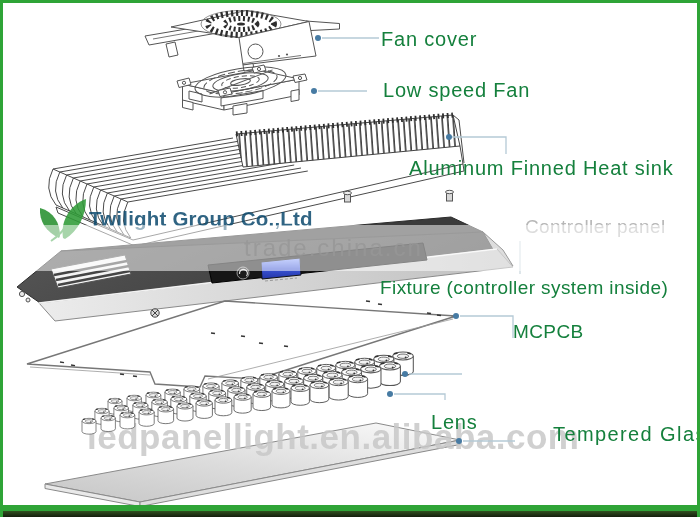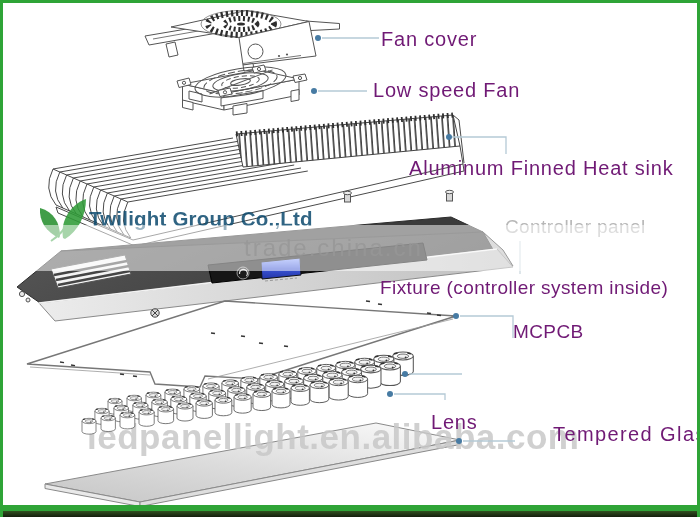--- a/index.html
+++ b/index.html
@@ -4,21 +4,21 @@
 <style>
   html,body{margin:0;padding:0;background:#ffffff;}
   #stage{
     position:relative;width:700px;height:517px;background:#ffffff;
     font-family:"Liberation Sans", sans-serif;overflow:hidden;
     border-top:3px solid #2fa437;border-left:3px solid #2fa437;border-right:3px solid #2fa437;
     box-sizing:border-box;
   }
   #art{position:absolute;left:0;top:0;z-index:1;}
   .label{
-    position:absolute;z-index:5;color:#701a75;font-size:19px;letter-spacing:.4px;
+    position:absolute;z-index:5;color:#15803d;font-size:19px;letter-spacing:.4px;
     white-space:nowrap;z-index:5;
   }
   .label.big{font-size:20px;letter-spacing:.8px;}
   .label.faded{color:#b7b7b7;z-index:2;}
   #wm-company{
     position:absolute;left:86px;top:204px;z-index:2;color:#0c4a6e;opacity:.85;
     font-size:20.5px;font-weight:bold;letter-spacing:.2px;white-space:nowrap;
   }
   #wm-logo{position:absolute;left:30px;top:193px;z-index:2;}
   #wm-band{
@@ -301,23 +301,23 @@
     <path d="M18,45 Q30,37 36,25" stroke="#2f9b37" stroke-width="2" fill="none"></path>
   </svg>
 
   <div id="wm-company">Twilight Group Co.,Ltd</div>
 
   <div id="wm-band"></div>
 
   <div id="wm-portal">trade.china.cn</div>
 
   <div class="label big" style="left:378px;top:25px;">Fan cover</div>
-  <div class="label big" style="left:370px;top:76px;">Low speed Fan</div>
+  <div class="label big" style="left:380px;top:76px;">Low speed Fan</div>
   <div class="label big" style="left:406px;top:154px;">Aluminum Finned Heat sink</div>
-  <div class="label faded" style="left:502px;top:213px;">Controller panel</div>
+  <div class="label faded" style="left:522px;top:213px;">Controller panel</div>
   <div class="label" style="left:510px;top:318px;">MCPCB</div>
   <div class="label" style="left:377px;top:274px;">Fixture (controller system inside)</div>
   <div class="label big" style="left:428px;top:408px;">Lens</div>
   <div class="label big" style="left:516px;top:420px;letter-spacing:1.4px;margin-left:34px;">Tempered Glass</div>
 
   <div id="frame-bottom-green"></div>
   <div id="frame-bottom-dark"></div>
 </div>
 
 </body></html>

